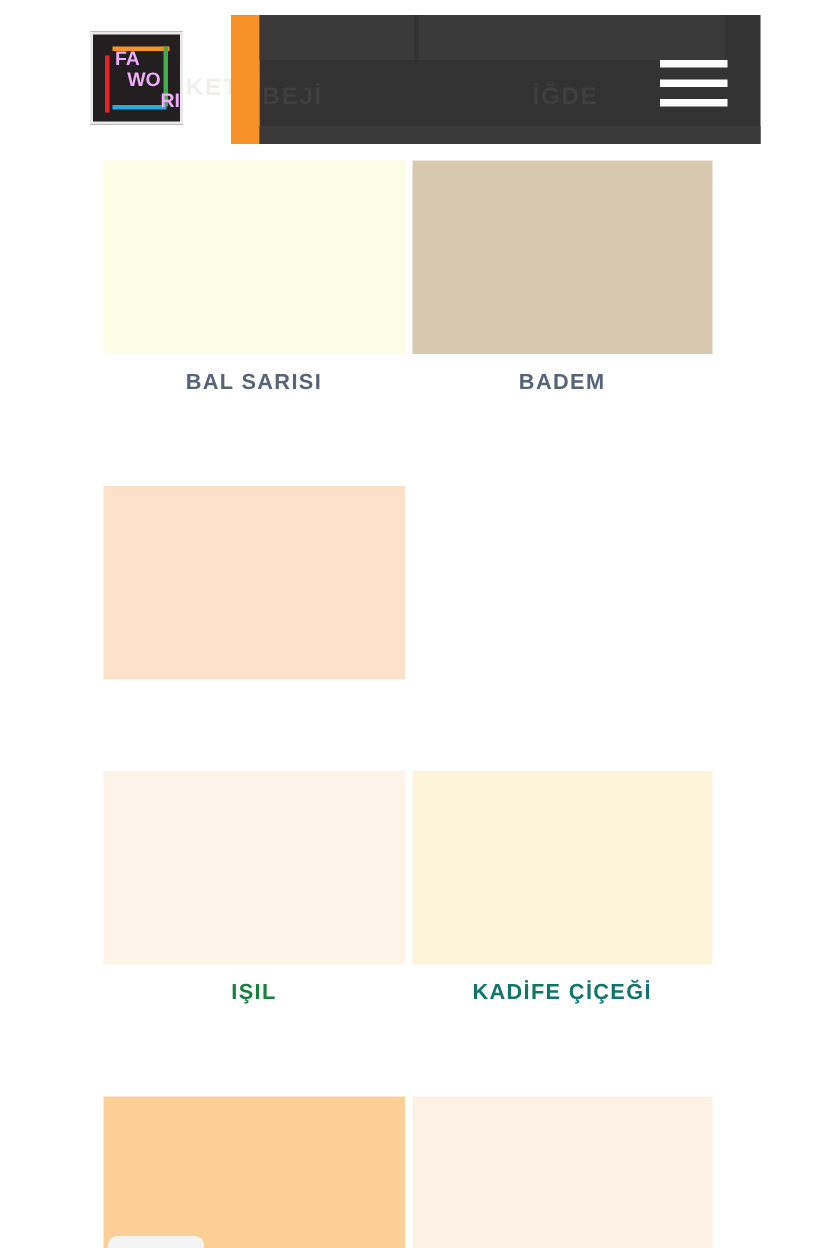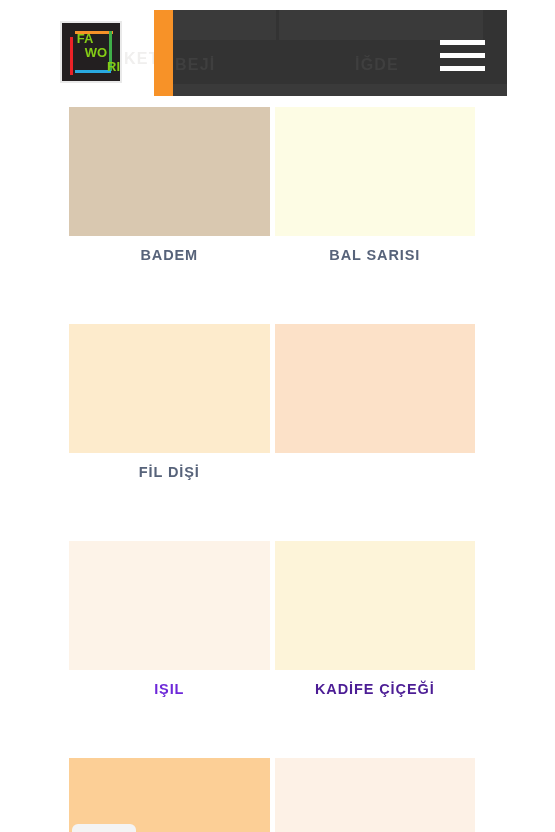--- a/index.html
+++ b/index.html
@@ -43,21 +43,21 @@
     position: absolute;
   }
   .logo-bar.top    { left: 13px;  top: 8px;   width: 38px; height: 3px; }
   .logo-bar.right  { right: 8px;  top: 8px;   width: 3px;  height: 40px; }
   .logo-bar.left   { left: 8px;   top: 14px;  width: 3px;  height: 38px; }
   .logo-bar.bottom { left: 13px;  bottom: 8px; width: 36px; height: 3px; }
 
   .logo-text {
     position: absolute;
     left: 0; right: 0; top: 9px;
-    color: #84cc16;
+    color: #f0abfc;
     font-family: "Liberation Sans", sans-serif;
     font-weight: bold;
     font-size: 13px;
     line-height: 13px;
     letter-spacing: 0px;
     text-align: center;
   }
   .logo-text span { display: block; }
   .logo-text .l1 { margin-left: -12px; }
   .logo-text .l2 { margin-left: 10px; margin-top: 1px; }
@@ -219,47 +219,43 @@
       <i></i>
     </div>
   </div>
 
 </div>
 
 <div class="swatch-grid">
 
   <div class="swatch-row">
     <div class="swatch-cell">
+      <div class="swatch-chip" style="background: rgb(253, 252, 228);"></div>
+      <div class="swatch-name" style="color: rgb(87, 99, 122);">BAL SARISI</div>
+    </div>
+    <div class="swatch-cell">
       <div class="swatch-chip" style="background: rgb(217, 200, 176);"></div>
       <div class="swatch-name" style="color: rgb(87, 99, 122);">BADEM</div>
     </div>
-    <div class="swatch-cell">
-      <div class="swatch-chip" style="background: rgb(253, 252, 228);"></div>
-      <div class="swatch-name" style="color: rgb(87, 99, 122);">BAL SARISI</div>
-    </div>
-  </div>
-
-  <div class="swatch-row">
-    <div class="swatch-cell">
-      <div class="swatch-chip" style="background: rgb(253, 235, 204);"></div>
-      <div class="swatch-name" style="color: rgb(87, 99, 122);">FİL DİŞİ</div>
-    </div>
+  </div>
+
+  <div class="swatch-row">
     <div class="swatch-cell">
       <div class="swatch-chip" style="background: rgb(252, 225, 200);"></div>
     </div>
   </div>
 
   <div class="swatch-row">
     <div class="swatch-cell">
       <div class="swatch-chip" style="background: rgb(253, 243, 232);"></div>
-      <div class="swatch-name" style="color: #6d28d9;">IŞIL</div>
+      <div class="swatch-name" style="color: #15803d;">IŞIL</div>
     </div>
     <div class="swatch-cell">
       <div class="swatch-chip" style="background: rgb(253, 244, 217);"></div>
-      <div class="swatch-name" style="color: #4c1d95;">KADİFE ÇİÇEĞİ</div>
+      <div class="swatch-name" style="color: #0f766e;">KADİFE ÇİÇEĞİ</div>
     </div>
   </div>
 
   <div class="swatch-row">
     <div class="swatch-cell">
       <div class="swatch-chip" style="background: rgb(252, 207, 150);"></div>
 
     </div>
     <div class="swatch-cell">
       <div class="swatch-chip" style="background: rgb(253, 241, 230);"></div>

